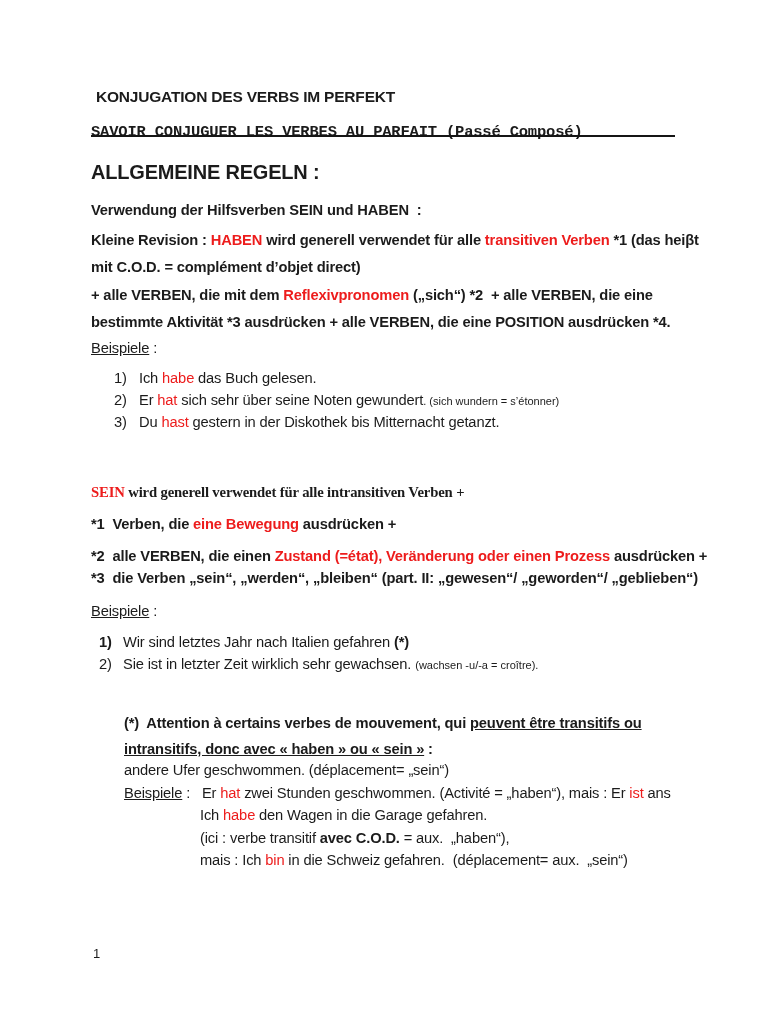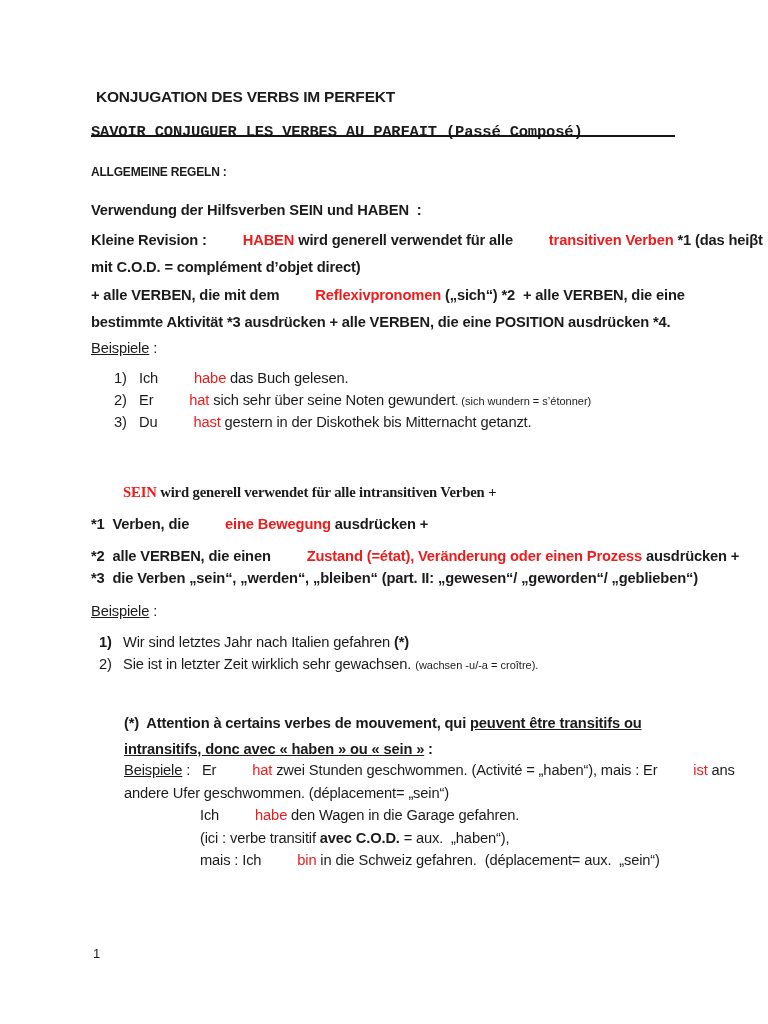--- a/index.html
+++ b/index.html
@@ -10,25 +10,25 @@
     font-family:"Liberation Sans", sans-serif;
     color:#1b1b1b;
     font-size:14.7px;
     letter-spacing:-0.15px;
     overflow:hidden;
   }
   .block{position:absolute;}
   .line{white-space:pre;}
   .num{display:inline-block;}
   .seg-b{font-weight:700;}
-  .seg-r{color:var(--red,#ed1c1c);margin-left:32px;}
+  .seg-r{color:var(--red,#ed1c1c);}
   .seg-u{text-decoration:underline;}
   .seg-s{font-size:11px;letter-spacing:0;}
   .title{font-size:15.5px;font-weight:700;letter-spacing:-0.2px;}
-  .bigtitle{font-size:12px;font-weight:700;letter-spacing:-0.2px;}
+  .bigtitle{font-size:20px;font-weight:700;letter-spacing:-0.2px;}
   .strike-line{
     position:absolute;left:0;height:2px;background:#151515;z-index:2;
   }
   .page-number{position:absolute;font-size:13px;}
 </style>
 </head>
 <body>
 
 <div class="page">
   <div id="doc-content">
@@ -76,21 +76,21 @@
       </div>
       <div class="block " style="top: 631px; left: 99px; line-height: 22.4px;">
         <div class="line"><span class="num seg-b" style="width: 24px;">1)</span><span>Wir sind letztes Jahr nach Italien gefahren </span><span class="seg-b">(*)</span></div>
         <div class="line"><span class="num " style="width: 24px;">2)</span><span>Sie ist in letzter Zeit wirklich sehr gewachsen. </span><span class="seg-s">(wachsen -u/-a = croître).</span></div>
       </div>
       <div class="block " style="top: 711px; left: 124px; line-height: 25.5px;">
         <div class="line"><span class="seg-b">(*)  Attention à certains verbes de mouvement, qui </span><span class="seg-b seg-u">peuvent être transitifs ou</span></div>
         <div class="line"><span class="seg-b seg-u">intransitifs, donc avec « haben » ou « sein »</span><span class="seg-b"> :</span></div>
       </div>
       <div class="block " style="top: 759px; left: 124px; line-height: 22.6px;">
+        <div class="line"><span>andere Ufer geschwommen. (déplacement= „sein“)</span></div>
         <div class="line"><span class="seg-u">Beispiele</span><span> :   Er </span><span class="seg-r">hat</span><span> zwei Stunden geschwommen. (Activité = „haben“), mais : Er </span><span class="seg-r">ist</span><span> ans</span></div>
-        <div class="line"><span>andere Ufer geschwommen. (déplacement= „sein“)</span></div>
         <div class="line" style="padding-left: 76px;"><span>Ich </span><span class="seg-r">habe</span><span> den Wagen in die Garage gefahren.</span></div>
         <div class="line" style="padding-left: 76px;"><span>(ici : verbe transitif </span><span class="seg-b">avec C.O.D.</span><span> = aux.  „haben“),</span></div>
         <div class="line" style="padding-left: 76px;"><span>mais : Ich </span><span class="seg-r">bin</span><span> in die Schweiz gefahren.  (déplacement= aux.  „sein“)</span></div>
       </div>
     </div>
   <div class="page-number" style="left:93px;top:946px;">1</div>
 </div>
 
 </body></html>

